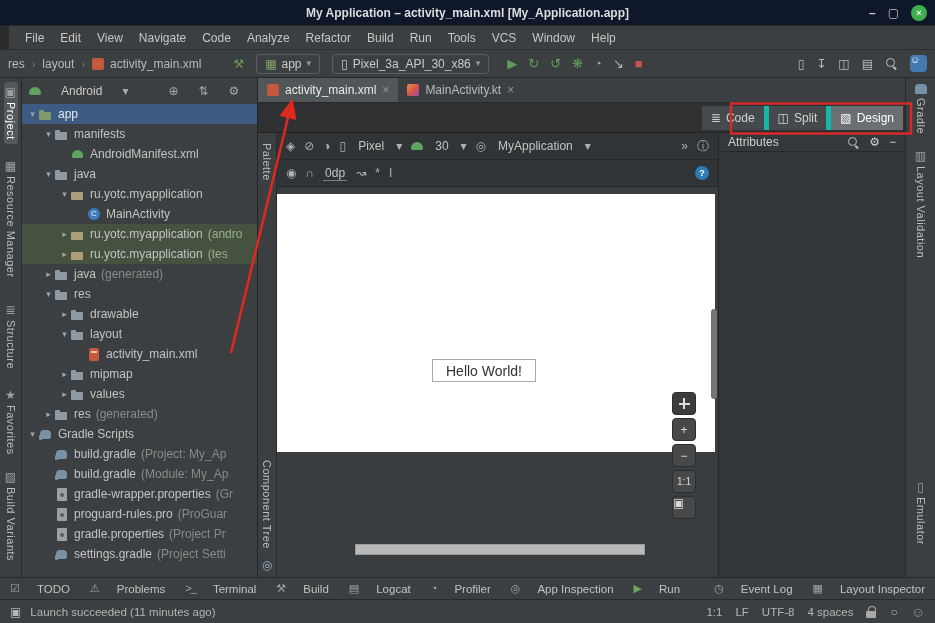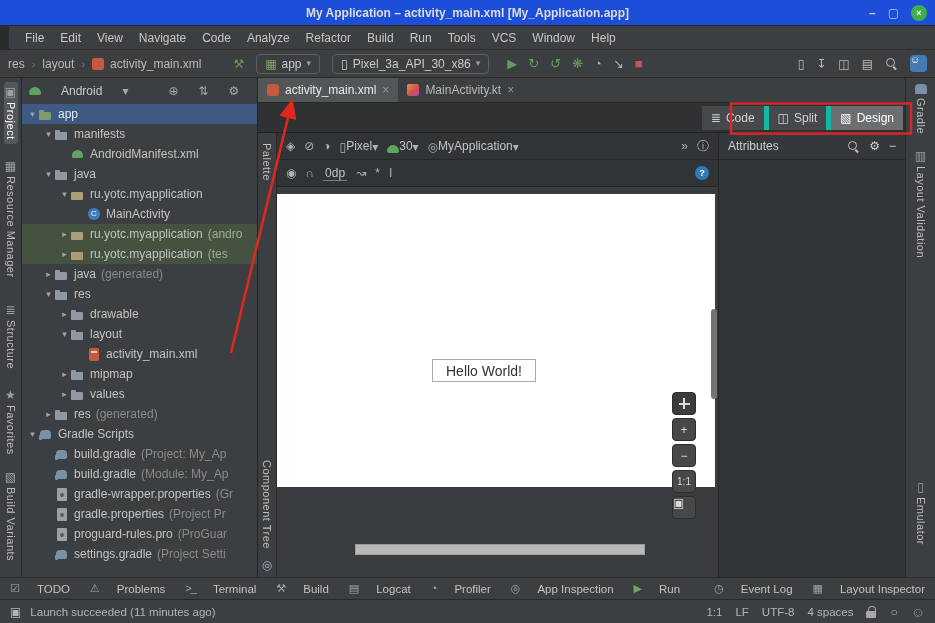--- a/index.html
+++ b/index.html
@@ -1,21 +1,21 @@
 <!DOCTYPE html>
 <html><head>
 <meta charset="utf-8">
 <style>
   *{box-sizing:border-box;margin:0;padding:0}
   html,body{width:935px;height:623px;overflow:hidden;background:#1e1e1e;
     font-family:"Liberation Sans","DejaVu Sans",sans-serif}
   #win{position:relative;width:935px;height:623px;background:#2b2b2b;color:#bbb;font-size:12px;overflow:hidden}
 
   
-  #titlebar{position:absolute;left:0;top:0;width:935px;height:26px;background:#1d4ed8;
+  #titlebar{position:absolute;left:0;top:0;width:935px;height:26px;background:#0f172a;
     border-bottom:1px solid #262626;display:flex;align-items:center;justify-content:center;
     color:#dcdcdc;font-weight:bold;font-size:12px}
   #winbtns{position:absolute;right:8px;top:0;height:26px;display:flex;align-items:center;gap:12px}
   .winbtn{color:#c6c6c6;font-size:12px;line-height:1}
   .winbtn.close{width:16px;height:16px;border-radius:50%;background:#3fae4c;color:#fff;font-size:9px;
     display:flex;align-items:center;justify-content:center}
 
   
   #menubar{position:absolute;left:9px;top:26px;width:935px;height:24px;background:#3c3f41;
     border-bottom:1px solid #303030;display:flex;align-items:center;padding-left:8px}
@@ -100,44 +100,44 @@
   #palstrip{width:19px;background:#3c3f41;border-right:1px solid #292929;display:flex;flex-direction:column;
     align-items:center;padding:10px 0 6px 0;flex:none}
   #palstrip .vtext{font-size:11px}
   #comptree{margin-top:auto}
   #palcollapse{margin-top:10px;color:#9fb7c8;font-size:12px}
 
   #designcol{width:441px;display:flex;flex-direction:column;position:relative;background:#3a3d3f;flex:none}
   .dtools{height:27px;background:#313436;border-bottom:1px solid #252729;display:flex;align-items:center;
     gap:9px;padding:0 9px;flex:none;color:#c3c3c3}
   .dtools:last-of-type{height:28px}
-  .dcombo{display:flex;align-items:flex-end;gap:0}
+  .dcombo{display:flex;align-items:center;gap:12px}
   .dtools .gi{font-size:12px;color:#aeb2b5}
   .help{width:14px;height:14px;border-radius:50%;background:#2e7bb5;color:#fff;font-size:9px;font-weight:bold;
     display:flex;align-items:center;justify-content:center;margin-left:auto}
   .mbtn{border-bottom:1px solid #7a7e81;padding:0 2px}
 
   #canvas{flex:1;position:relative;background:#3a3d3f;overflow:hidden}
-  #screen{position:absolute;left:0;top:7px;width:438px;height:293px;background:#ffffff}
+  #screen{position:absolute;left:0;top:7px;width:438px;height:258px;background:#ffffff}
   #hello{position:absolute;left:155px;top:165px;min-width:104px;height:23px;border:1px solid #aaa;
     color:#333;font-size:14px;display:flex;align-items:center;justify-content:center;padding:0 4px;background:#fff}
   #hscroll{position:absolute;left:78px;top:350px;width:290px;height:11px;background:#b9b9b9;border:1px solid #9c9c9c}
   #vscroll{position:absolute;right:1px;top:122px;width:6px;height:90px;background:#747474;border-radius:3px}
 
   #zoomstack{position:absolute;left:395px;top:205px;width:26px;display:flex;flex-direction:column;gap:3px;z-index:5}
   .zbtn{width:24px;height:23px;background:#46484a;border:1px solid #2c2d2e;border-radius:4px;color:#d8d8d8;
     display:flex;align-items:center;justify-content:center;font-size:12px}
   .zbtn.hand{background:#3a3c3d}
   .zbtn.ratio{font-size:10px}
   .panicon{position:relative;width:11px;height:11px}
   .panicon::before{content:"";position:absolute;left:4.5px;top:0;width:2px;height:11px;background:#ddd}
   .panicon::after{content:"";position:absolute;left:0;top:4.5px;width:11px;height:2px;background:#ddd}
 
   #attrcol{flex:1;display:flex;flex-direction:column;border-left:1px solid #262626;background:#333639;min-width:0}
-  #attrhead{height:27px;background:#35383a;border-bottom:1px solid #252729;display:flex;align-items:center;
+  #attrhead{height:19px;background:#35383a;border-bottom:1px solid #252729;display:flex;align-items:center;
     gap:9px;padding:0 9px;color:#cfcfcf;flex:none}
   #attrhead .spring{flex:1}
   #attrbody{flex:1}
 
   
   .mag{width:13px;height:13px;position:relative;display:inline-block}
   .mag::before{content:"";position:absolute;left:1px;top:1px;width:7px;height:7px;border:1.5px solid #bdbdbd;border-radius:50%}
   .mag::after{content:"";position:absolute;left:9px;top:9px;width:4px;height:1.5px;background:#bdbdbd;transform:rotate(45deg);transform-origin:0 0}
   .lock{width:11px;height:12px;position:relative;display:inline-block}
   .lock::before{content:"";position:absolute;left:2px;top:0;width:6px;height:6px;border:1.5px solid #a9a9a9;border-radius:50% 50% 0 0;border-bottom:none}
@@ -436,28 +436,28 @@
         </div>
       <div class="trow ind1">
           <span class="chev"></span>
           <span class="ic props"></span>
           <span class="tlab">gradle-wrapper.properties</span>
           <span class="tsuf">(Gr</span>
         </div>
       <div class="trow ind1">
           <span class="chev"></span>
           <span class="ic props"></span>
+          <span class="tlab">proguard-rules.pro</span>
+          <span class="tsuf">(ProGuar</span>
+        </div>
+      <div class="trow ind1">
+          <span class="chev"></span>
+          <span class="ic props"></span>
           <span class="tlab">gradle.properties</span>
           <span class="tsuf">(Project Pr</span>
-        </div>
-      <div class="trow ind1">
-          <span class="chev"></span>
-          <span class="ic props"></span>
-          <span class="tlab">proguard-rules.pro</span>
-          <span class="tsuf">(ProGuar</span>
         </div>
       <div class="trow ind1">
           <span class="chev"></span>
           <span class="ic gradle"></span>
           <span class="tlab">settings.gradle</span>
           <span class="tsuf">(Project Setti</span>
         </div>
     </div>
   </div>
 

